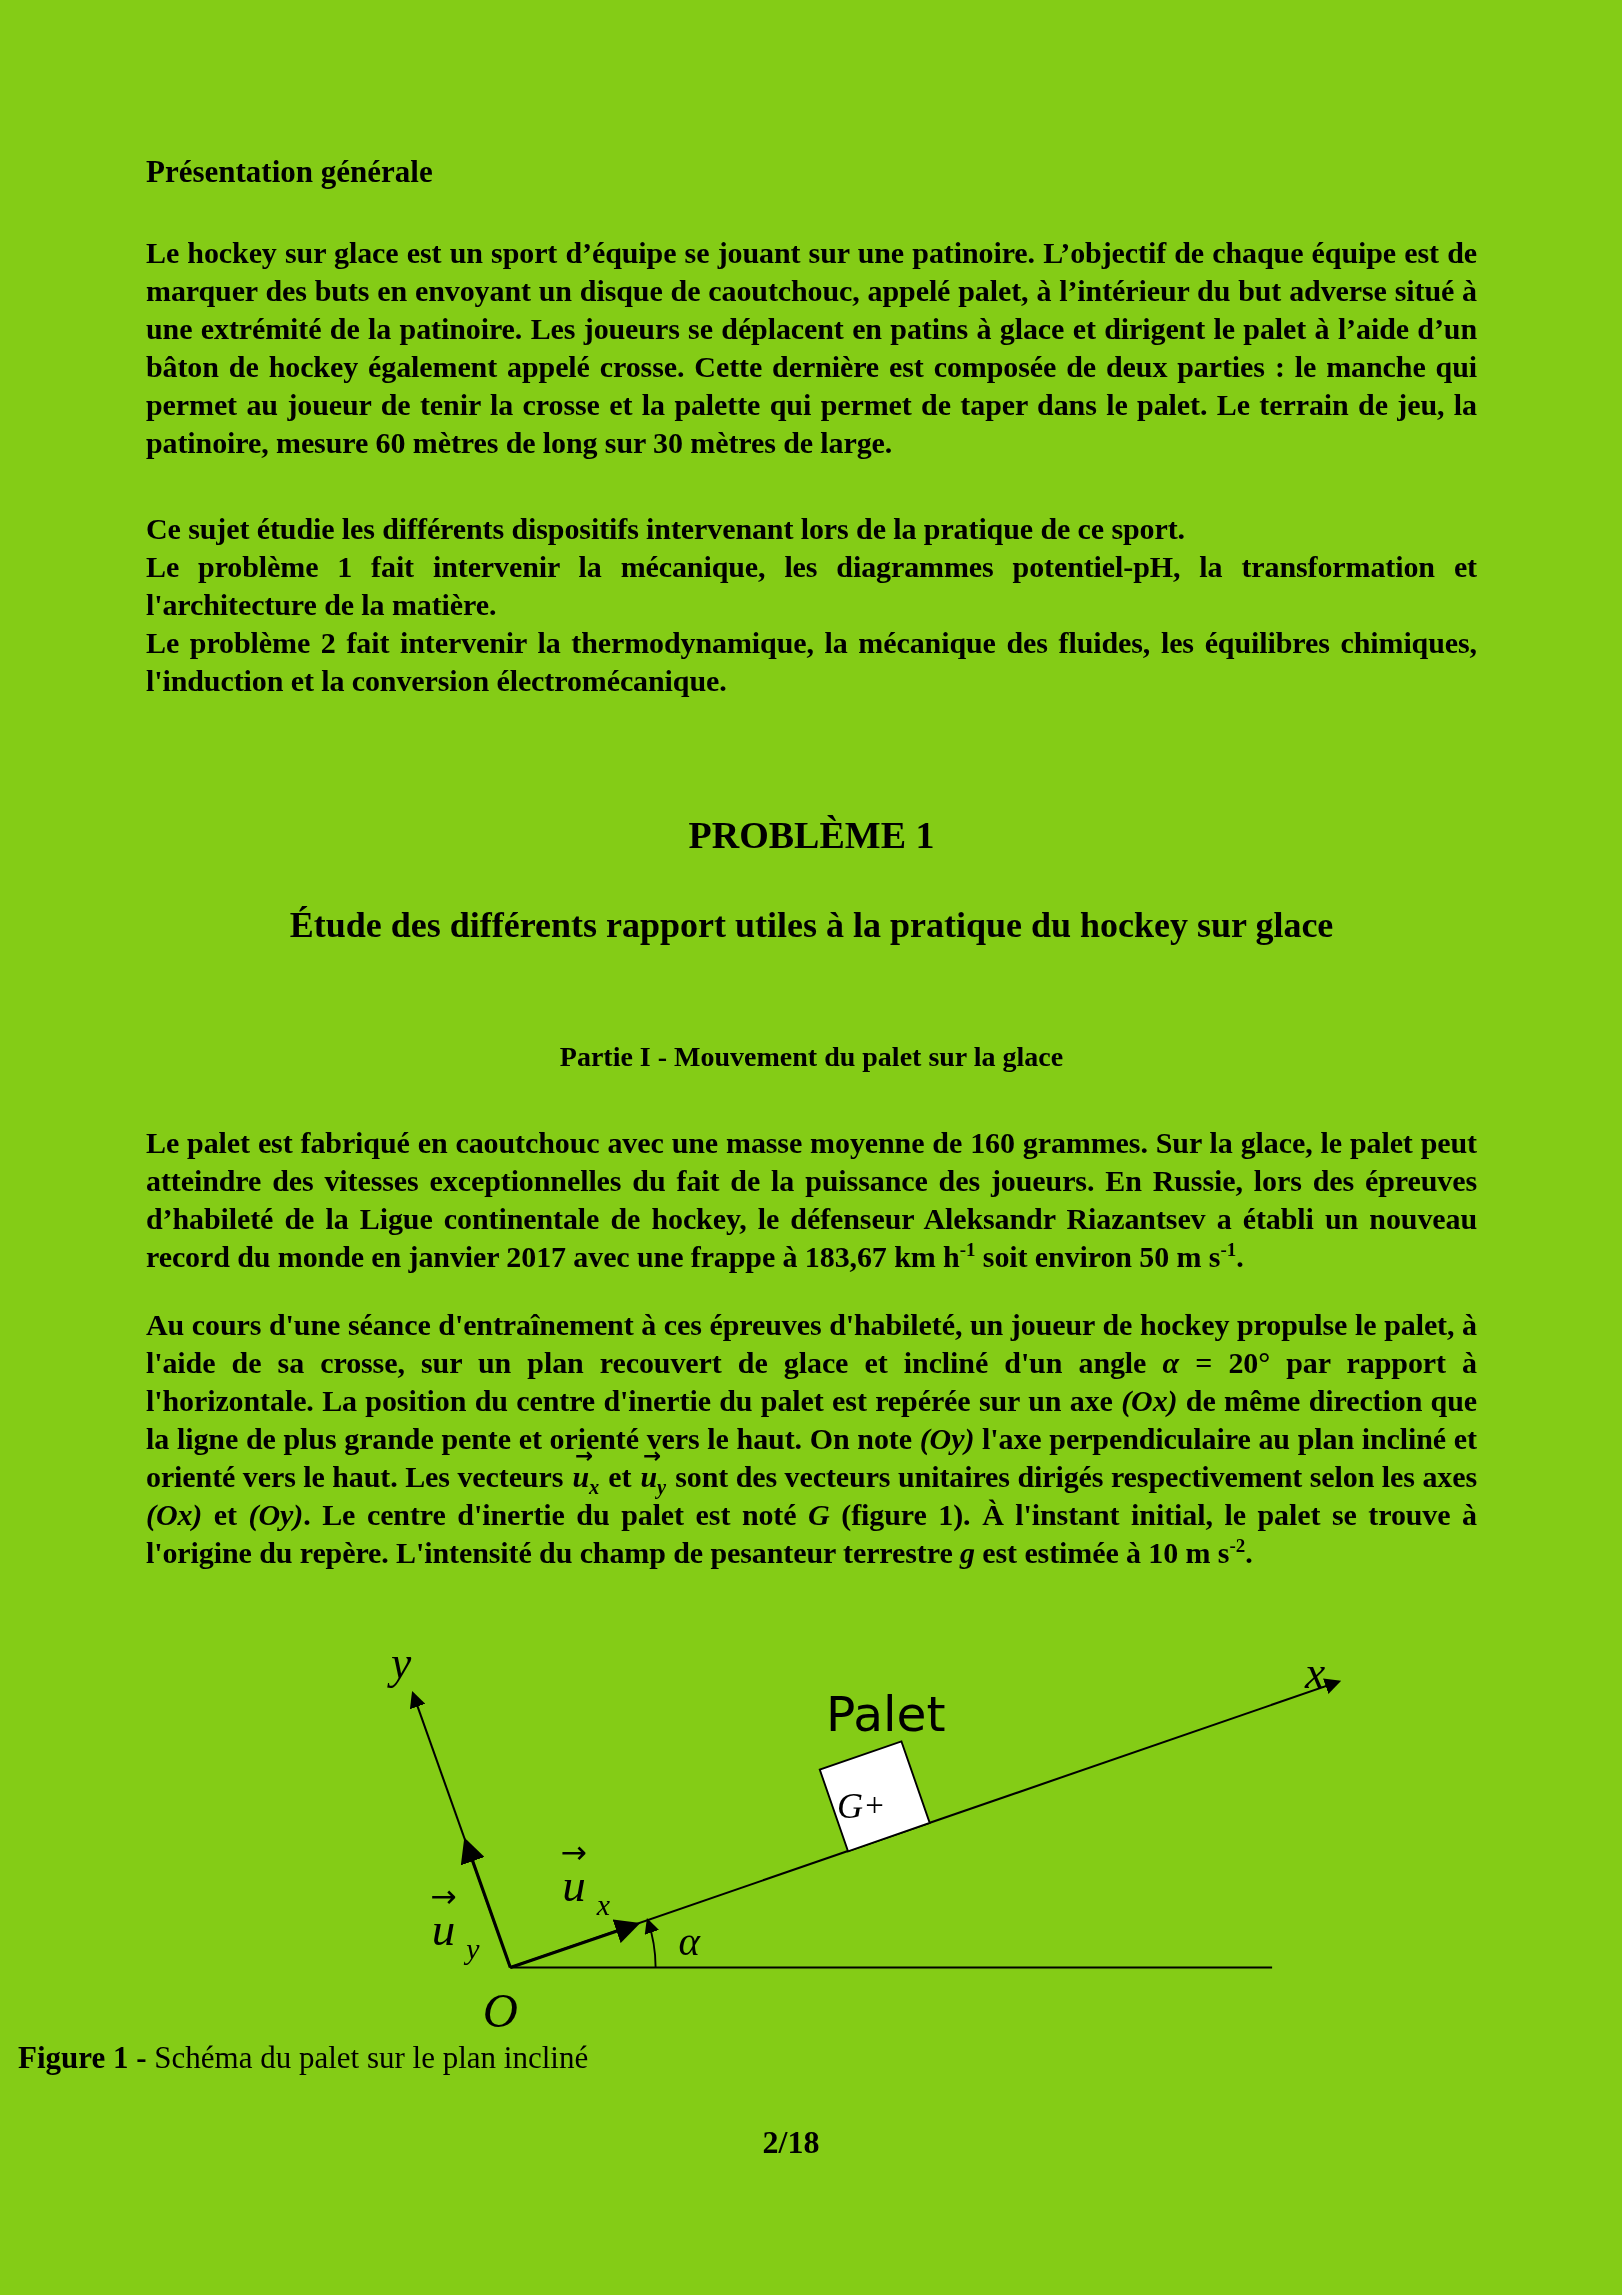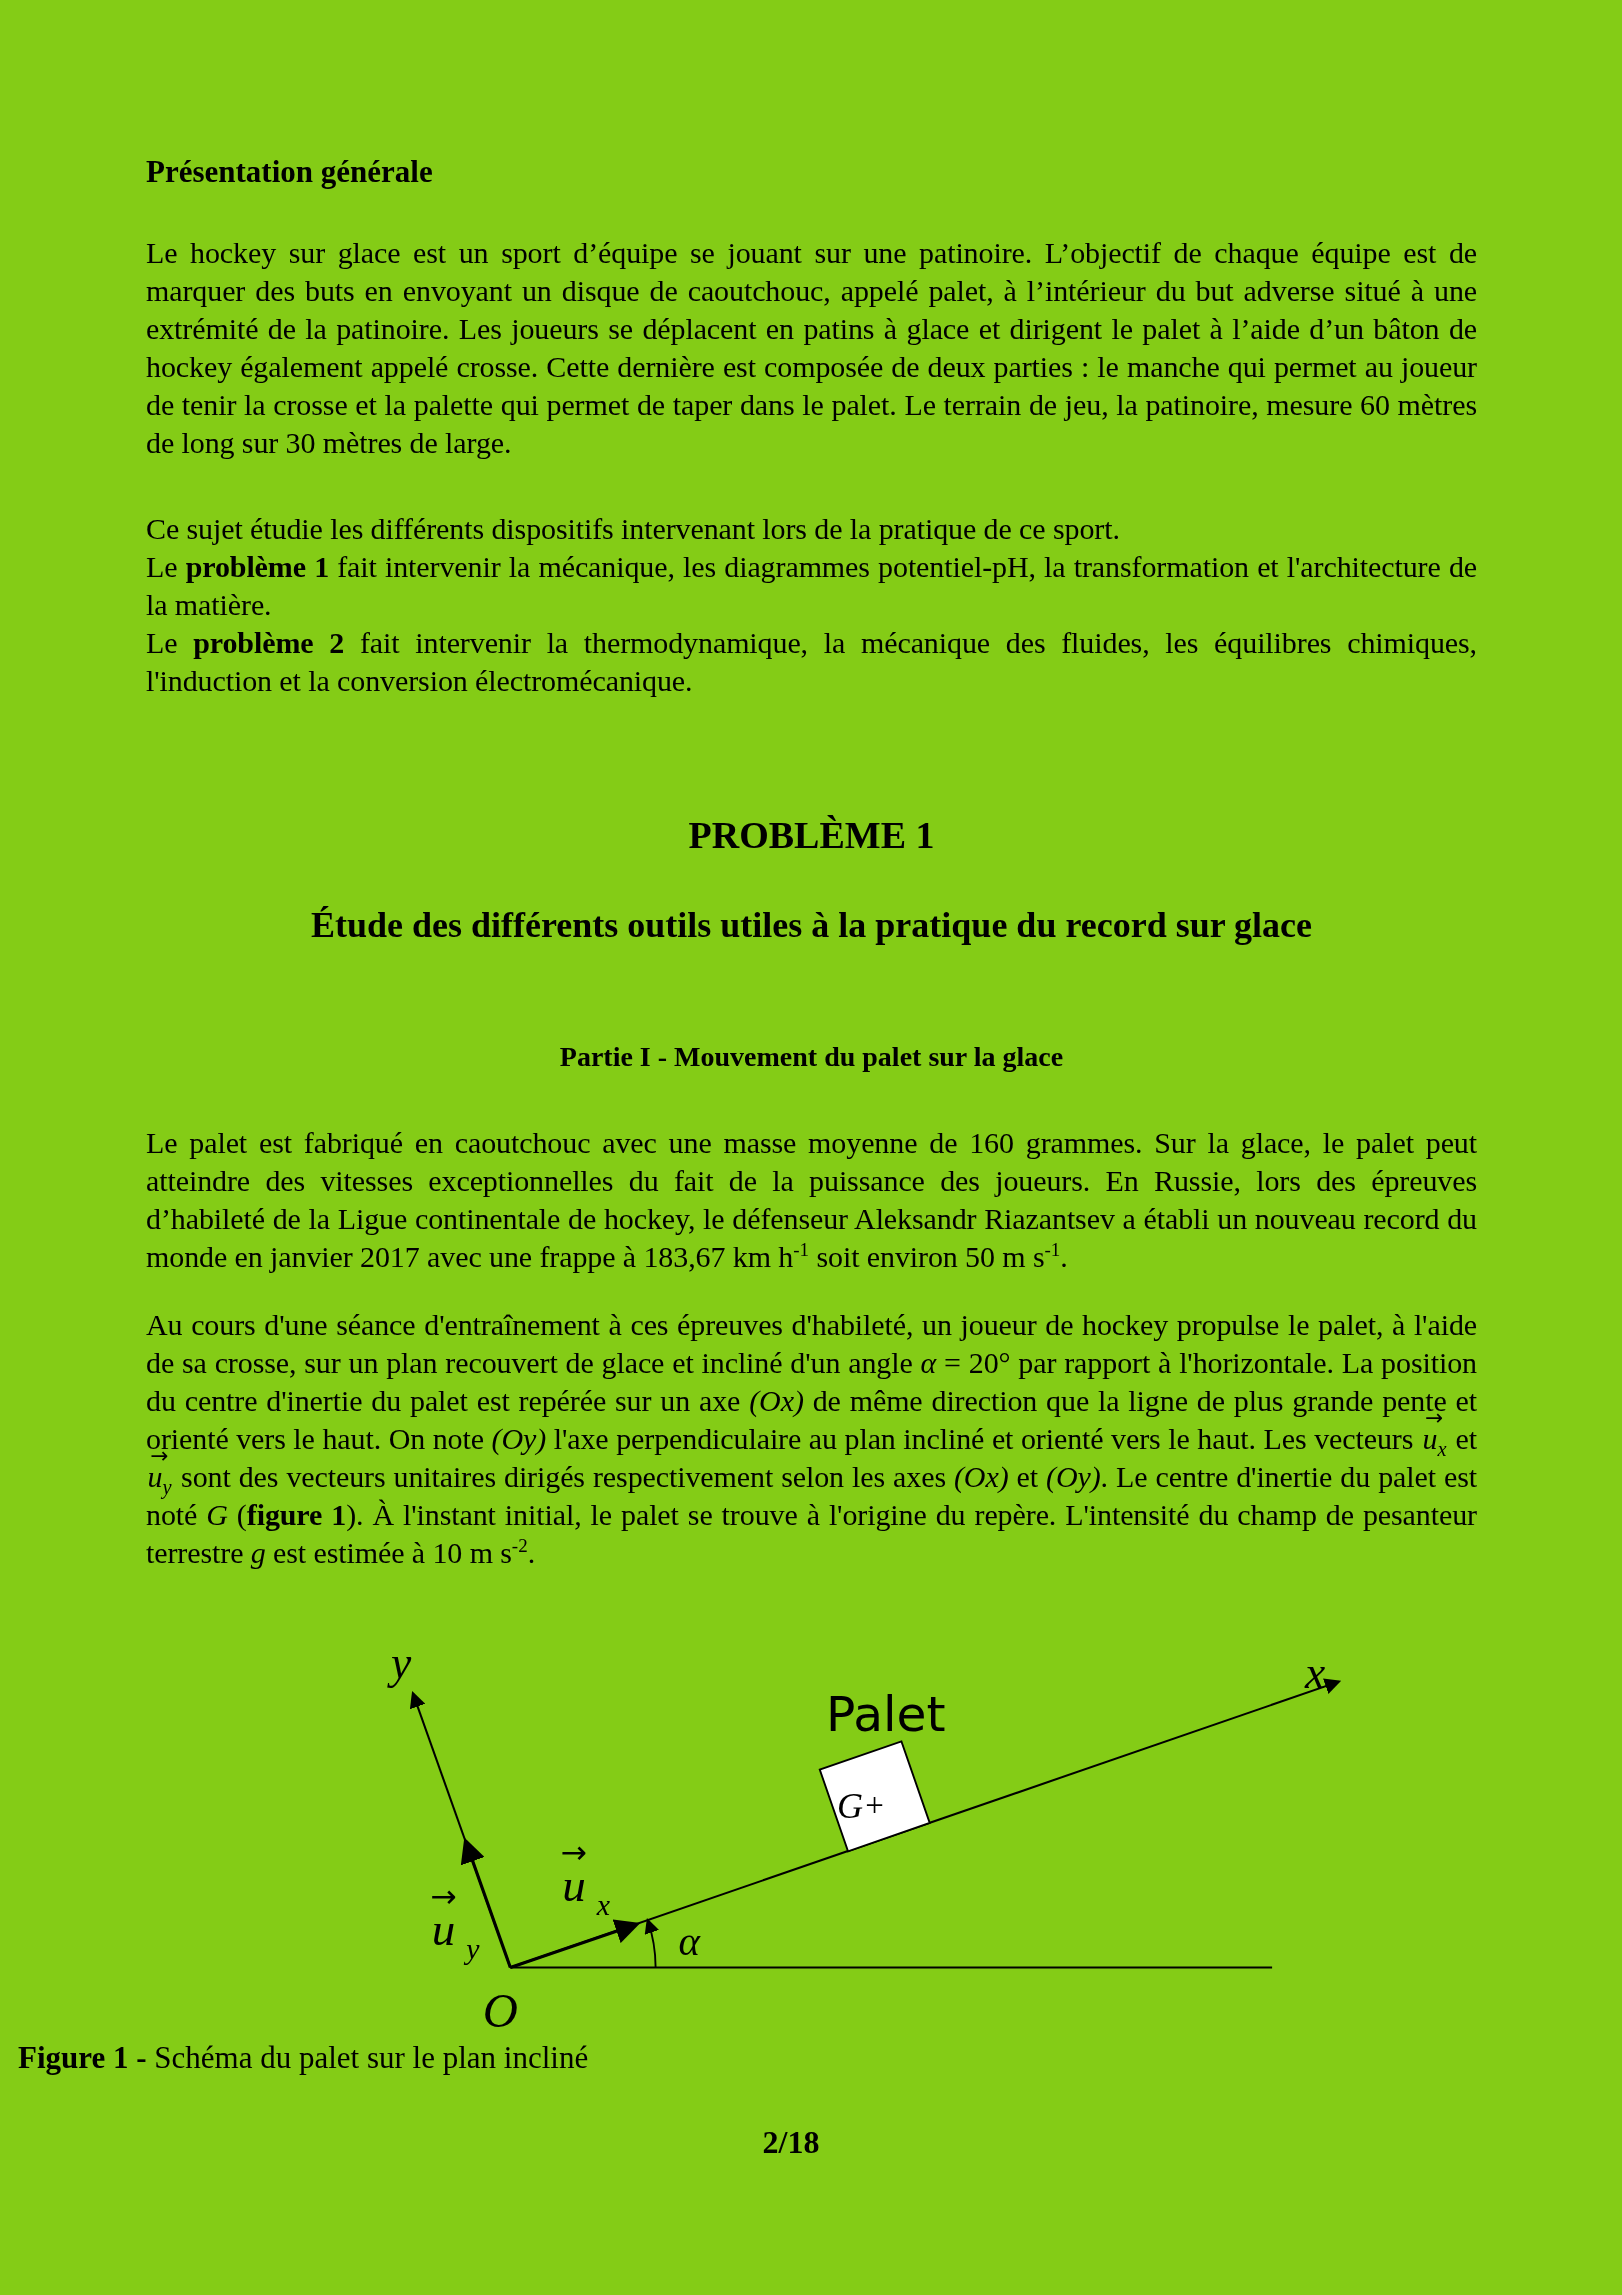--- a/index.html
+++ b/index.html
@@ -13,20 +13,21 @@
     overflow:hidden;
   }
   .body-block{
     position:absolute;
     left:146px;
     width:1331px;
     font-size:30px;
     line-height:38px;
     text-align:justify;
     letter-spacing:-0.1px;
+    font-weight:bold;
   }
   .heading{
     position:absolute;
     left:146px;
     font-size:31px;
     font-weight:bold;
   }
   .center-title{
     position:absolute;
     left:0;
@@ -102,21 +103,21 @@
     </div>
     <div>
       <span>Le </span><b>problème 1</b><span> fait intervenir la mécanique, les diagrammes potentiel-pH, la transformation et l'architecture de la matière.</span>
     </div>
     <div>
       <span>Le </span><b>problème 2</b><span> fait intervenir la thermodynamique, la mécanique des fluides, les équilibres chimiques, l'induction et la conversion électromécanique.</span>
     </div>
   </div>
 
   <div class="center-title t1">PROBLÈME 1</div>
-  <div class="center-title t2">Étude des différents outils utiles à la pratique du record sur glace</div>
+  <div class="center-title t2">Étude des différents rapport utiles à la pratique du hockey sur glace</div>
   <div class="center-title t3">Partie I - Mouvement du palet sur la glace</div>
 
   <div class="body-block" style="top:1124px;">
     <span>Le palet est fabriqué en caoutchouc avec une masse moyenne de 160 grammes. Sur la glace, le palet peut atteindre des vitesses exceptionnelles du fait de la puissance des joueurs.  En Russie, lors des épreuves d’habileté de la Ligue continentale de hockey, le défenseur Aleksandr Riazantsev a établi un nouveau record du monde en janvier 2017 avec une frappe à 183,67 km h</span><sup>-1</sup><span> soit environ 50 m s</span><sup>-1</sup><span>.</span>
   </div>
 
   <div class="body-block" style="top:1306px;">
     <span>Au cours d'une séance d'entraînement à ces épreuves d'habileté, un joueur de hockey propulse le palet, à l'aide de sa crosse, sur un plan recouvert de glace et incliné d'un angle </span><i class="m">α</i><span> = 20° par rapport à l'horizontale. La position du centre d'inertie du palet est repérée sur un axe </span><i class="m">(Ox)</i><span> de même direction que la ligne de plus grande pente et orienté vers le haut. On note </span><i class="m">(Oy)</i><span> l'axe perpendiculaire au plan incliné et orienté vers le haut. Les vecteurs </span><span class="vec"><span class="arr">→</span><span class="base">u</span><sub>x</sub></span><span> et </span><span class="vec"><span class="arr">→</span><span class="base">u</span><sub>y</sub></span><span> sont des vecteurs unitaires dirigés respectivement selon les axes </span><i class="m">(Ox)</i><span> et </span><i class="m">(Oy)</i><span>. Le centre d'inertie du palet est noté </span><i class="m">G</i><span> (</span><b>figure 1</b><span>). À l'instant initial, le palet se trouve à l'origine du repère. L'intensité du champ de pesanteur terrestre </span><i class="m">g</i><span> est estimée à 10 m s</span><sup>-2</sup><span>.</span>
   </div>
 

